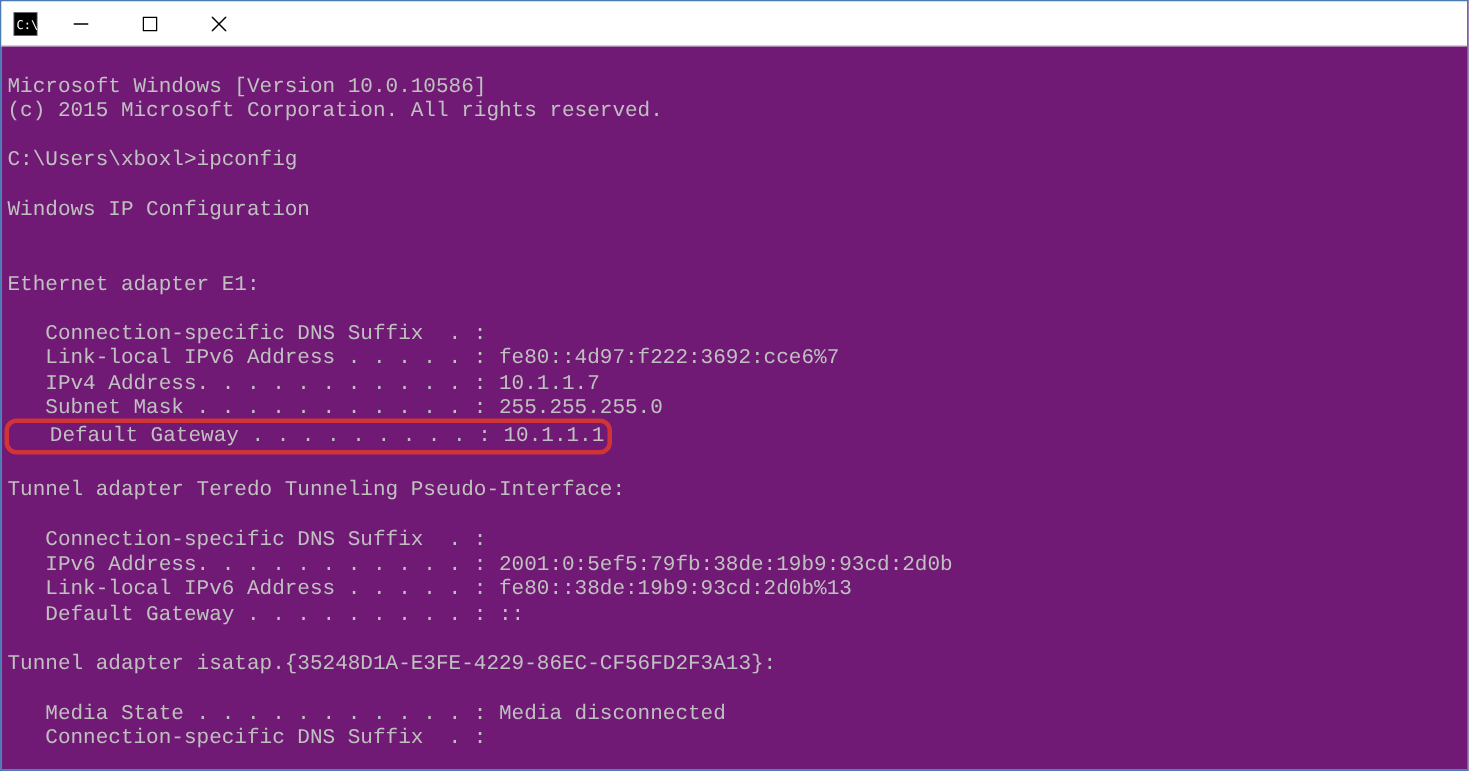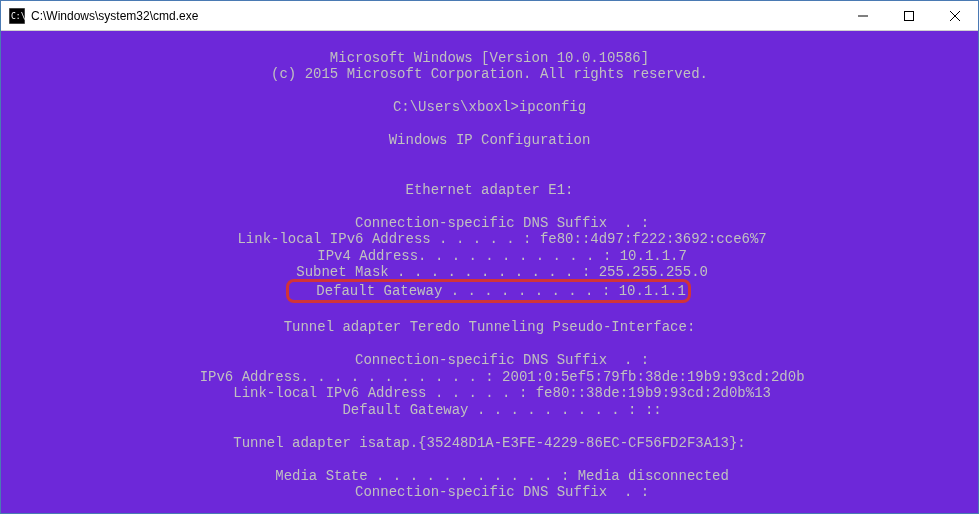--- a/index.html
+++ b/index.html
@@ -48,29 +48,28 @@
   height: 100%;
   display: flex;
   align-items: center;
   justify-content: center;
   font-size: 10px;
   color: #000000;
 }
 .window-control svg { width: 10px; height: 10px; }
 .terminal {
   flex: 1;
-  background: #6d28d9;
+  background: #701a75;
   color: #c0c0c0;
   font-family: Consolas, "Courier New", monospace;
   font-size: 14px;
   line-height: 16.5px;
   padding: 2px 4px;
   white-space: pre;
   overflow: hidden;
-  text-align: center;
 }
 .line { white-space: pre; }
 .highlight-box {
   border: 3px solid #d13438;
   border-radius: 8px;
   padding: 0 2px;
   display: inline-block;
   margin-top: -2px;
   margin-left: -2px;
 }
@@ -80,21 +79,20 @@
 <body>
 
 <div class="window">
   <div class="titlebar">
     <span class="titlebar-icon">
       <svg viewBox="0 0 16 16">
         <rect x="0" y="0" width="16" height="16" fill="#000000" stroke="#888" stroke-width="1"></rect>
         <text x="2" y="11" font-size="8" fill="#ffffff" font-family="monospace">C:\</text>
       </svg>
     </span>
-    <span class="titlebar-title">C:\Windows\system32\cmd.exe</span>
     <div class="window-controls">
       <div class="window-control">
         <svg viewBox="0 0 10 10">
             <line x1="0" y1="5" x2="10" y2="5" stroke="#000" stroke-width="1"></line>
           </svg>
       </div>
       <div class="window-control">
         <svg viewBox="0 0 10 10">
             <rect x="0.5" y="0.5" width="9" height="9" fill="none" stroke="#000" stroke-width="1"></rect>
           </svg>

